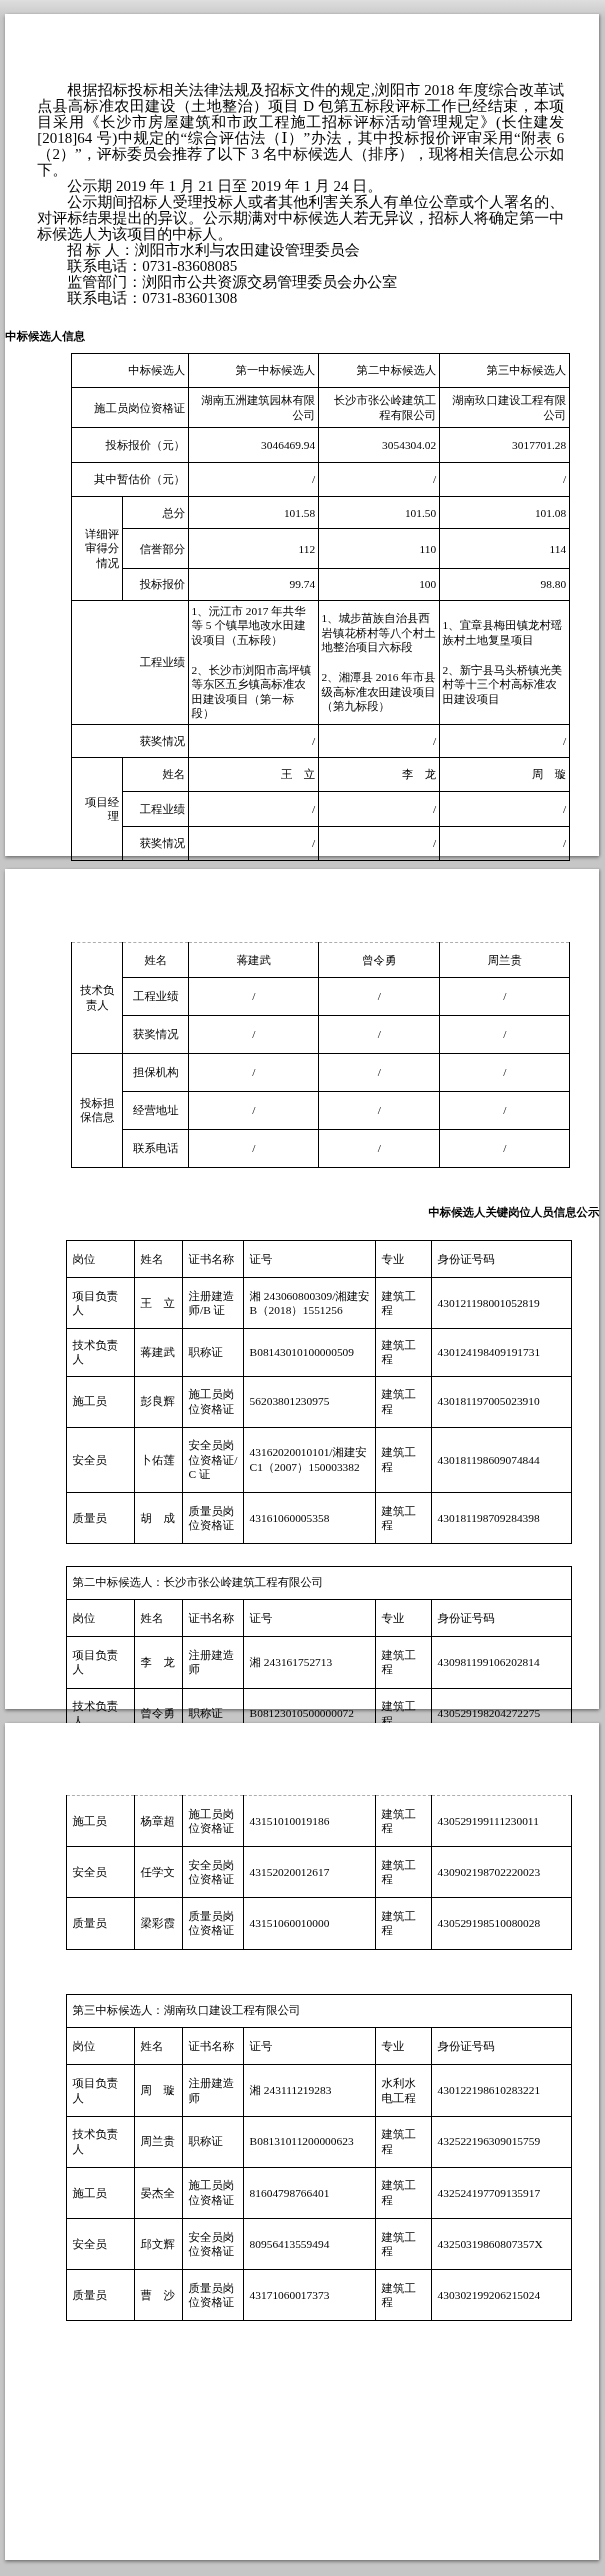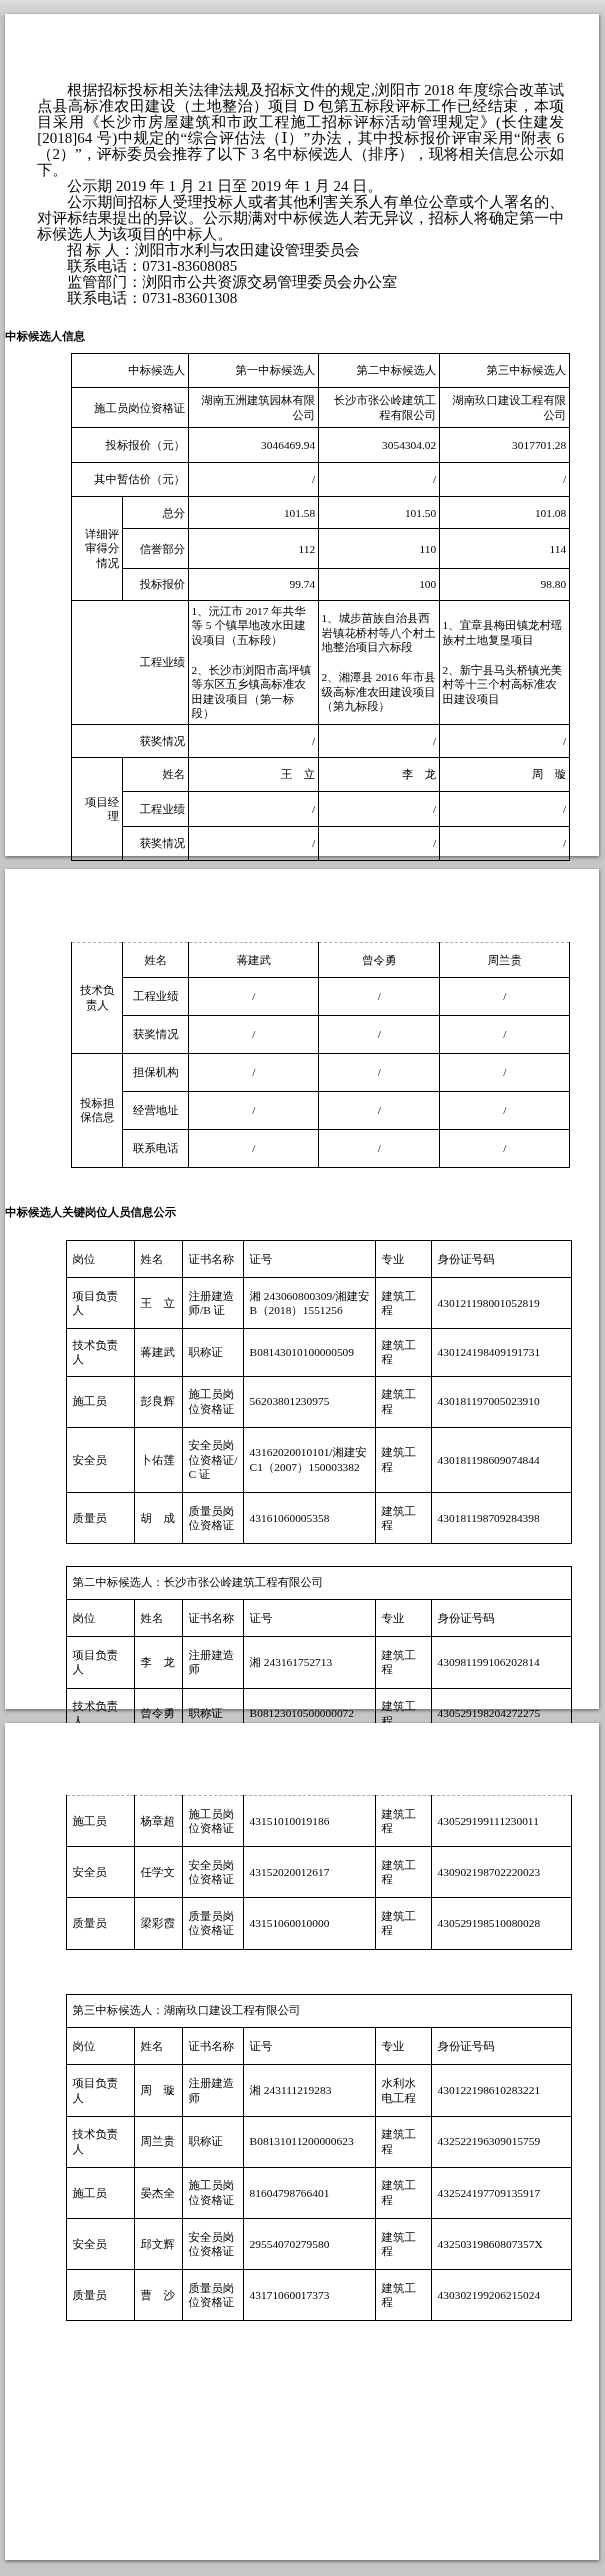--- a/index.html
+++ b/index.html
@@ -39,21 +39,21 @@
 
   
   .t1c { width:498px; margin:73px 0 0 66px; }
   .t1c td { text-align:center; }
   .t1c tr.dash td { border-top:1.1px dashed #adadad; }
 
   
   .pt { width:505px; margin:0 0 0 61px; }
   .pt td { text-align:left; padding:3.1px 5.3px; }
   .ptc tr.dash td { border-top:1.1px dashed #adadad; }
-  .pers-title { text-align:left; font-weight:bold; font-size:11.4px; margin-top:37px; }.h34{height:26px}.h36{height:27.5px}.h37{height:28px}
+  .pers-title { text-align:right; font-weight:bold; font-size:11.4px; margin-top:37px; }.h34{height:26px}.h36{height:27.5px}.h37{height:28px}
   .h38{height:29px}.h40{height:30.5px}.h45{height:34px}.h47{height:36px}
   .h52{height:40px}.h58{height:44px}.h76{height:58px}.h145{height:111px}
   .mt26{margin-top:20px}.mt28{margin-top:21.4px}.mt58{margin-top:44px}.mt94{margin-top:72px}
 </style>
 </head>
 <body>
 
 <div class="canvas">
 
   <div class="page" id="page1">
@@ -401,21 +401,21 @@
         <td>晏杰全</td>
         <td>施工员岗位资格证</td>
         <td>81604798766401</td>
         <td>建筑工程</td>
         <td>432524197709135917</td>
       </tr>
       <tr>
         <td class="h58">安全员</td>
         <td>邱文辉</td>
         <td>安全员岗位资格证</td>
-        <td>29554070279580</td>
+        <td>80956413559494</td>
         <td>建筑工程</td>
         <td>43250319860807357X</td>
       </tr>
       <tr>
         <td class="h58">质量员</td>
         <td>曹　沙</td>
         <td>质量员岗位资格证</td>
         <td>43171060017373</td>
         <td>建筑工程</td>
         <td>430302199206215024</td>

